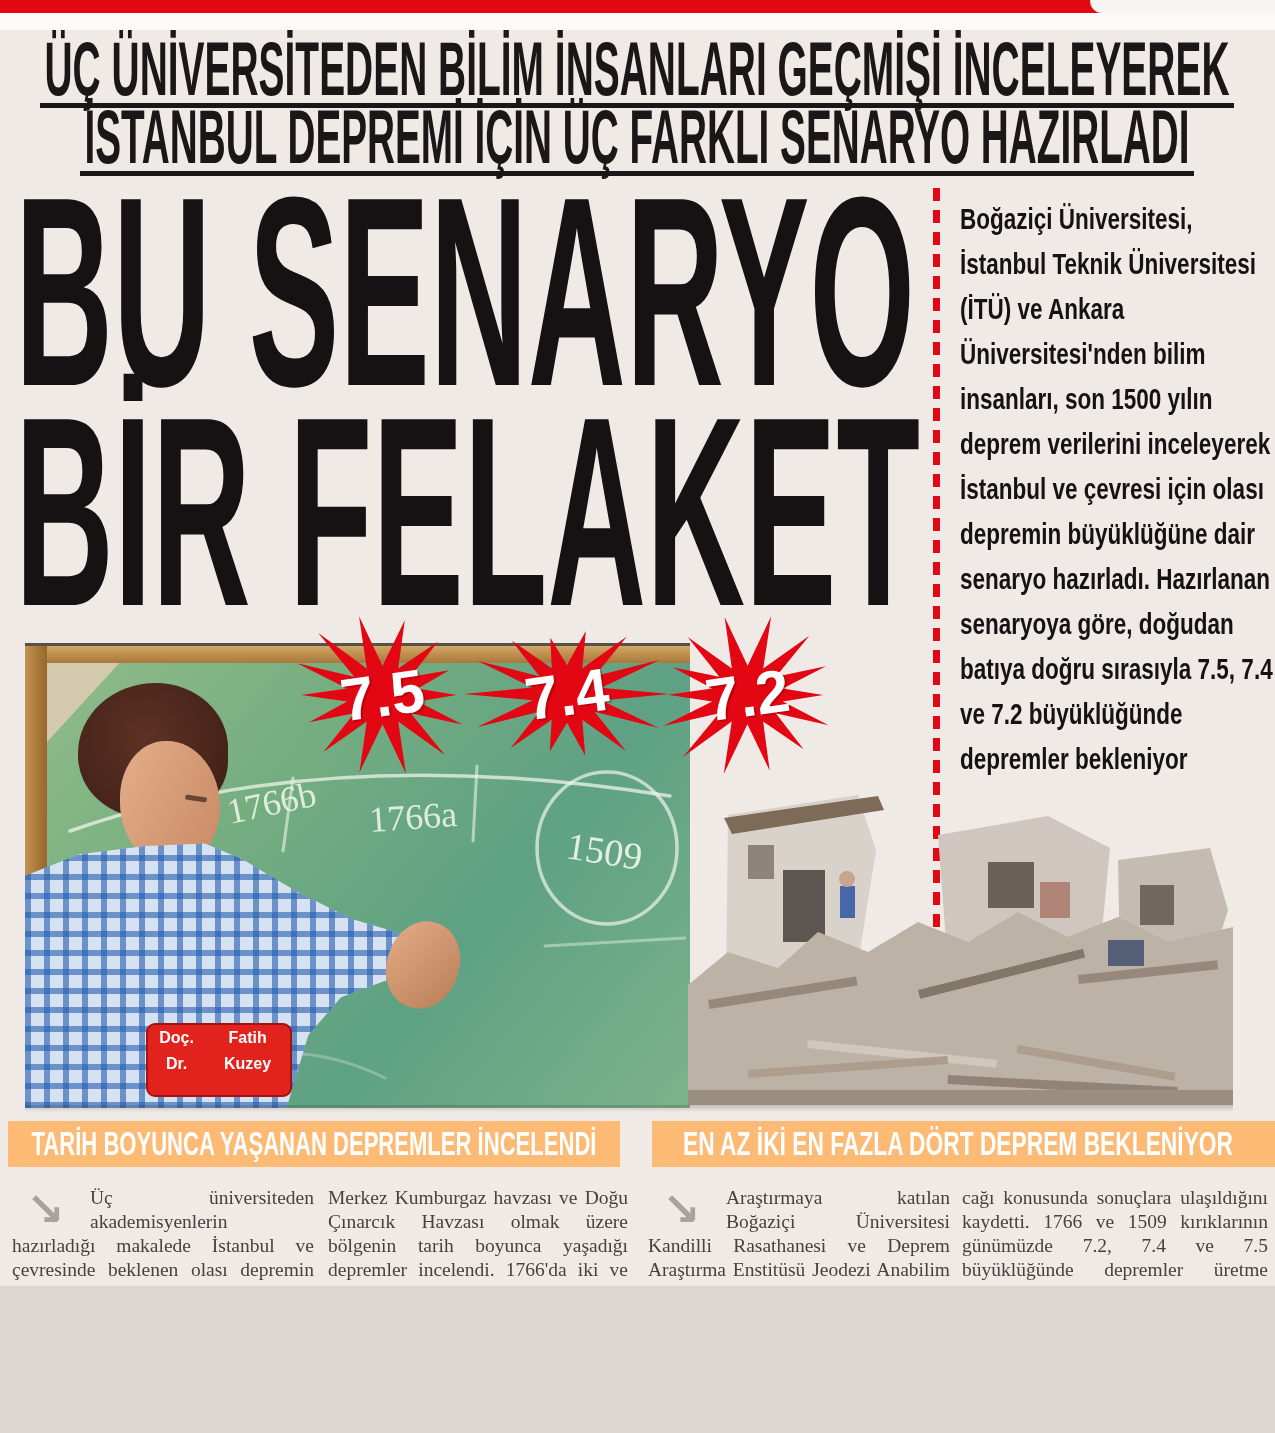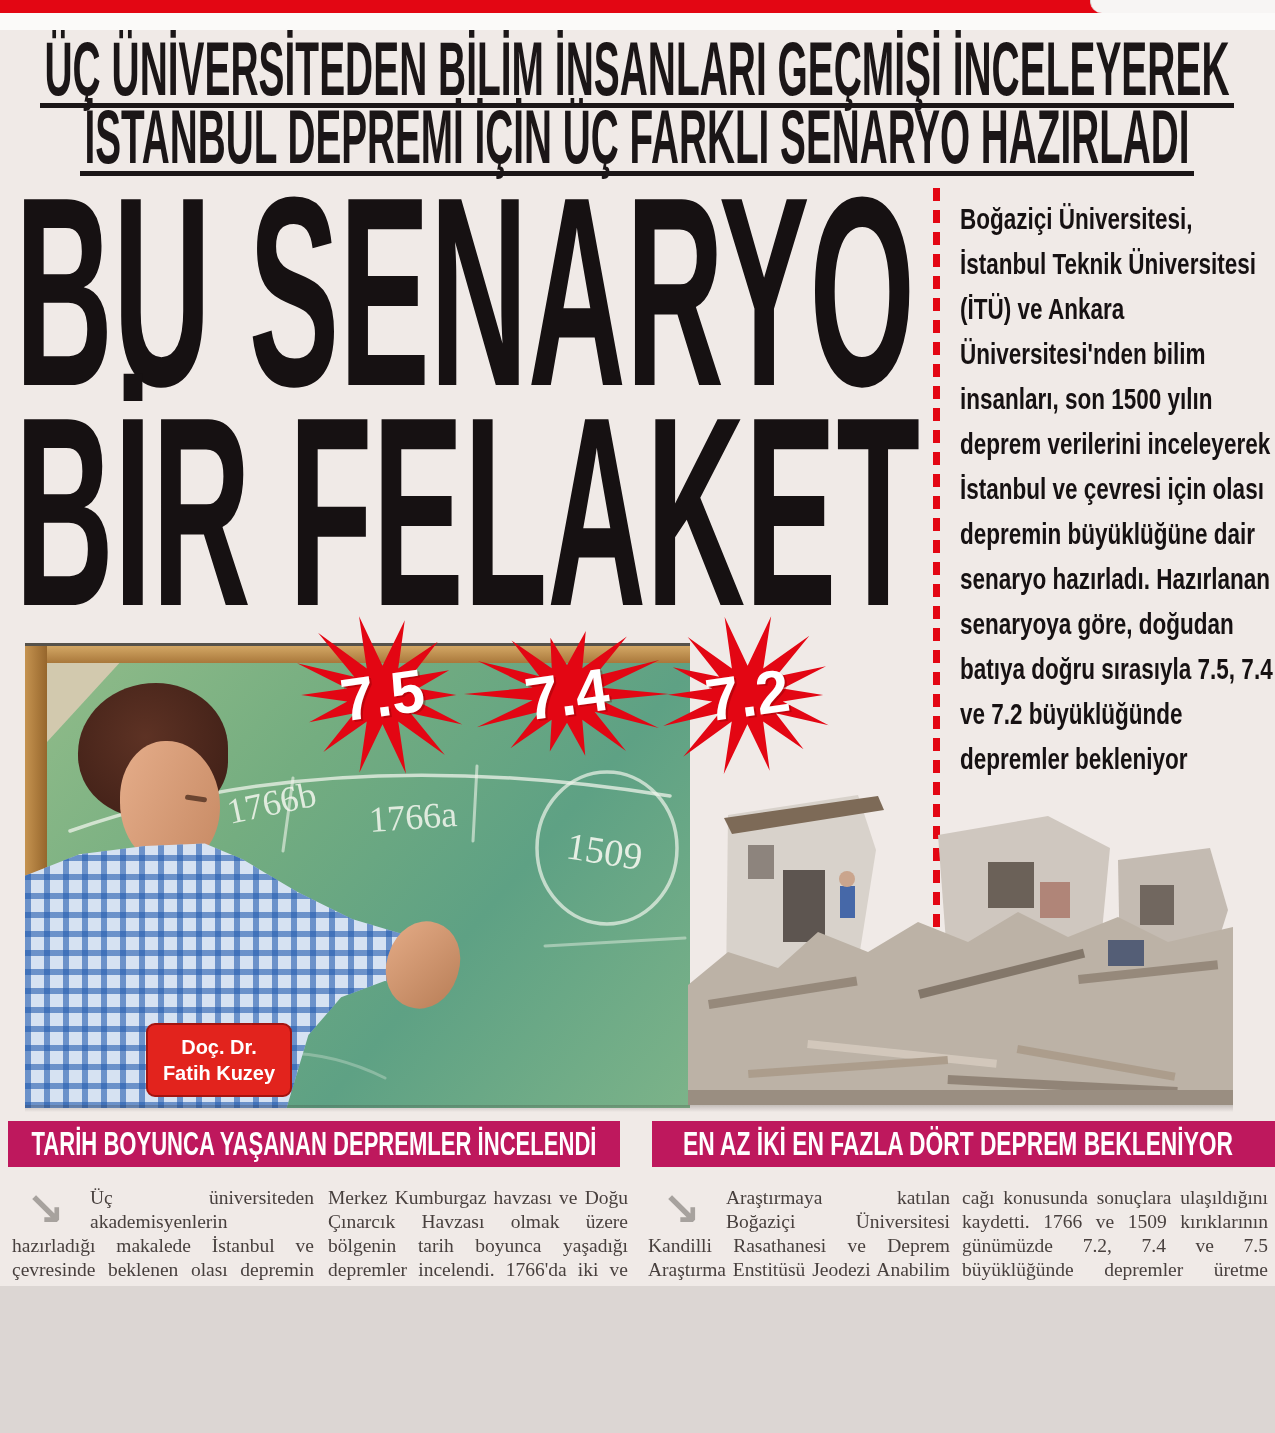--- a/index.html
+++ b/index.html
@@ -51,37 +51,37 @@
       background-color:#d6e2f2;
       background-image:
         repeating-linear-gradient(0deg,rgba(36,92,175,.6) 0 6px,rgba(0,0,0,0) 6px 19px),
         repeating-linear-gradient(90deg,rgba(36,92,175,.6) 0 6px,rgba(0,0,0,0) 6px 19px);
       clip-path:polygon(0% 14%,10% 6%,22% 3%,33% 2%,40% 8%,50% 20%,60% 30%,70% 36%,
         78% 44%,75% 54%,66% 53%,58% 59%,52% 73%,48% 100%,0% 100%);}
   .fist{position:absolute;left:362px;top:275px;width:72px;height:88px;
       background:linear-gradient(120deg,#e3aa85,#b97f58);border-radius:48%;transform:rotate(18deg);}
 
   .caption{position:absolute;left:121px;top:377px;width:142px;height:70px;background:#e2231d;
-      border:2px solid #a3140f;border-radius:9px;color:#fff;font-weight:bold;font-size:20px;
-      line-height:26px;text-align:center;display:flex;flex-direction:column;justify-content:center;}
+      border:2px solid #a3140f;border-radius:9px;color:#fff;font-weight:bold;font-size:16px;
+      line-height:26px;text-align:center;display:flex;flex-direction:row;justify-content:center;}
 
   
   .rubble-svg{position:absolute;left:688px;top:790px;}
   .photo-shadow{position:absolute;left:25px;top:1105px;width:1208px;height:7px;
       background:linear-gradient(180deg,rgba(60,50,45,.25),rgba(60,50,45,0));}
 
   
   .starburst{position:absolute;}
   .starburst svg{position:absolute;left:0;top:0;width:100%;height:100%;}
   .burst-num{position:absolute;inset:0;display:flex;align-items:center;justify-content:center;
       color:#fff;font-weight:bold;font-size:60px;transform:rotate(-8deg);
       text-shadow:2px 2px 0 rgba(120,0,0,.35);}
 
   
-  .bar{position:absolute;height:46px;width:612px;background:#be185d;top:1121px;}
+  .bar{position:absolute;height:46px;width:612px;background:#fdba74;top:1121px;}
   .bar svg{position:absolute;left:0;top:0;}
   .bar text{fill:#ffffff;}
 
   
   .col{position:absolute;top:1186px;font-family:"Liberation Serif",serif;font-size:19.5px;
       line-height:24px;color:#48403e;text-align:justify;}
   .col p{margin:0;}
   .drop-arrow{float:left;width:64px;height:48px;font-size:46px;line-height:46px;color:#a7a29e;
       font-weight:bold;font-family:"DejaVu Sans",sans-serif;text-align:left;padding-left:14px;}
   .pageref{font-family:"Liberation Sans",sans-serif;font-weight:normal;font-size:20px;

